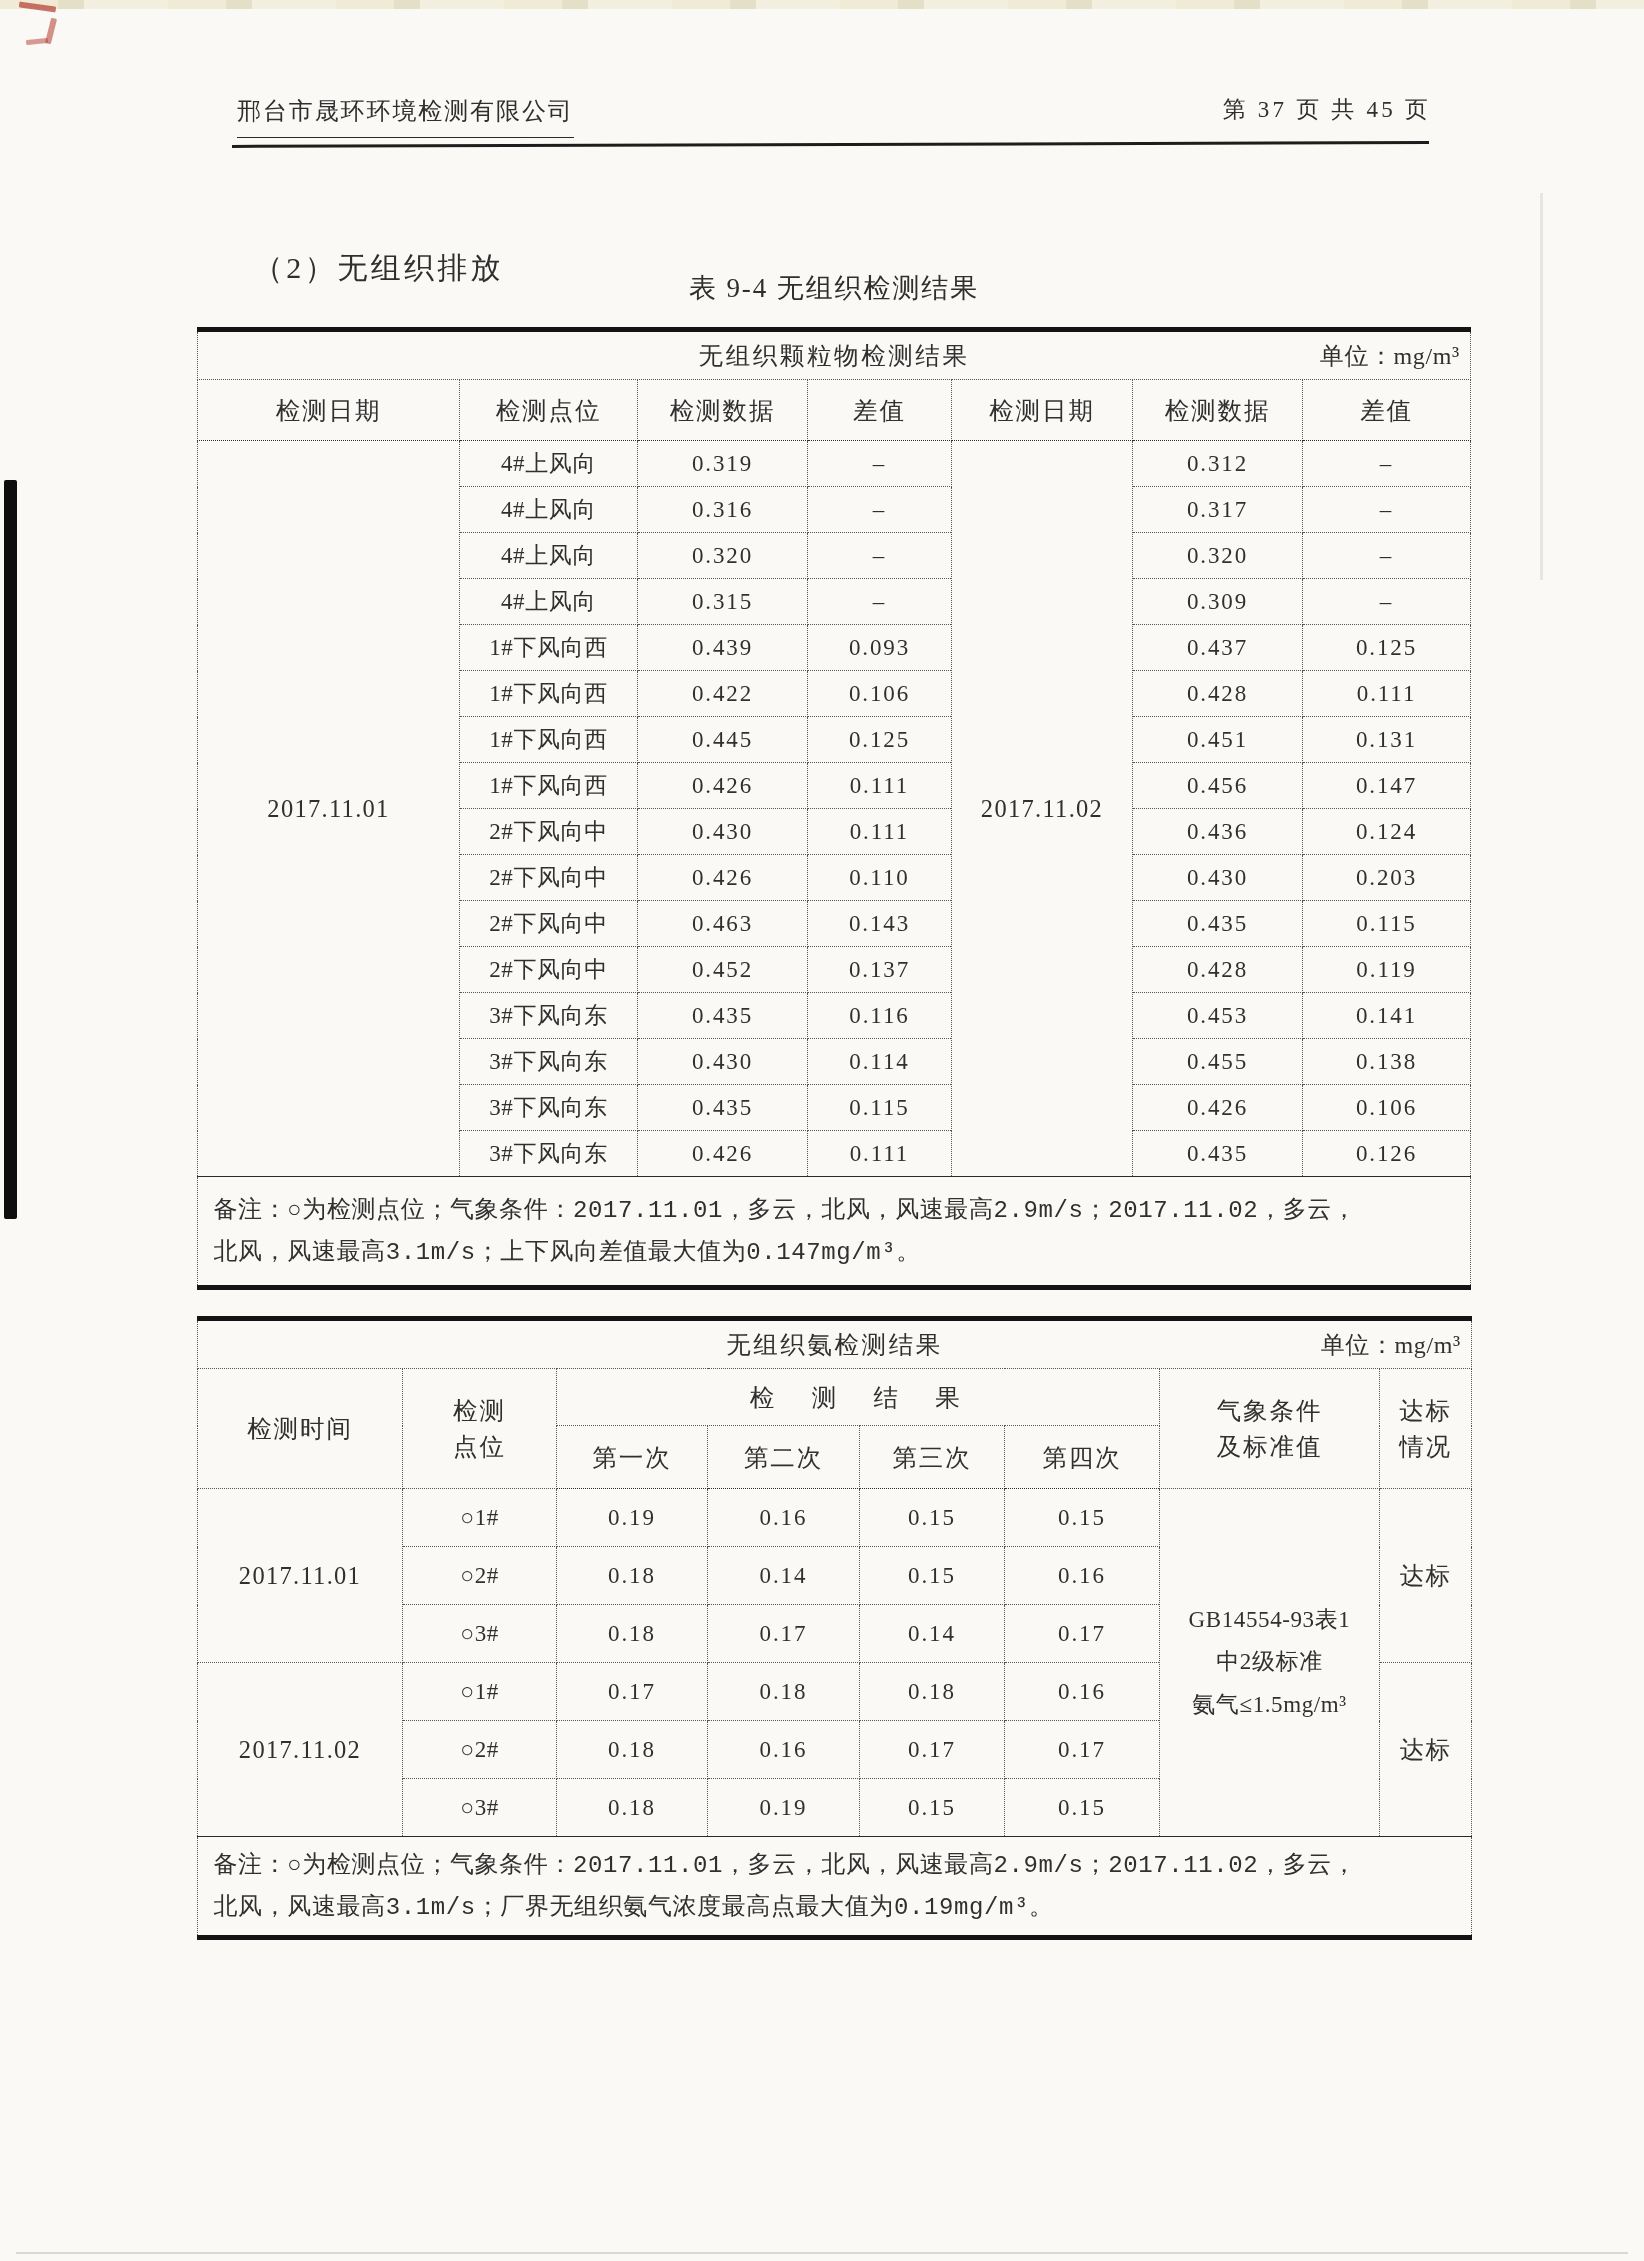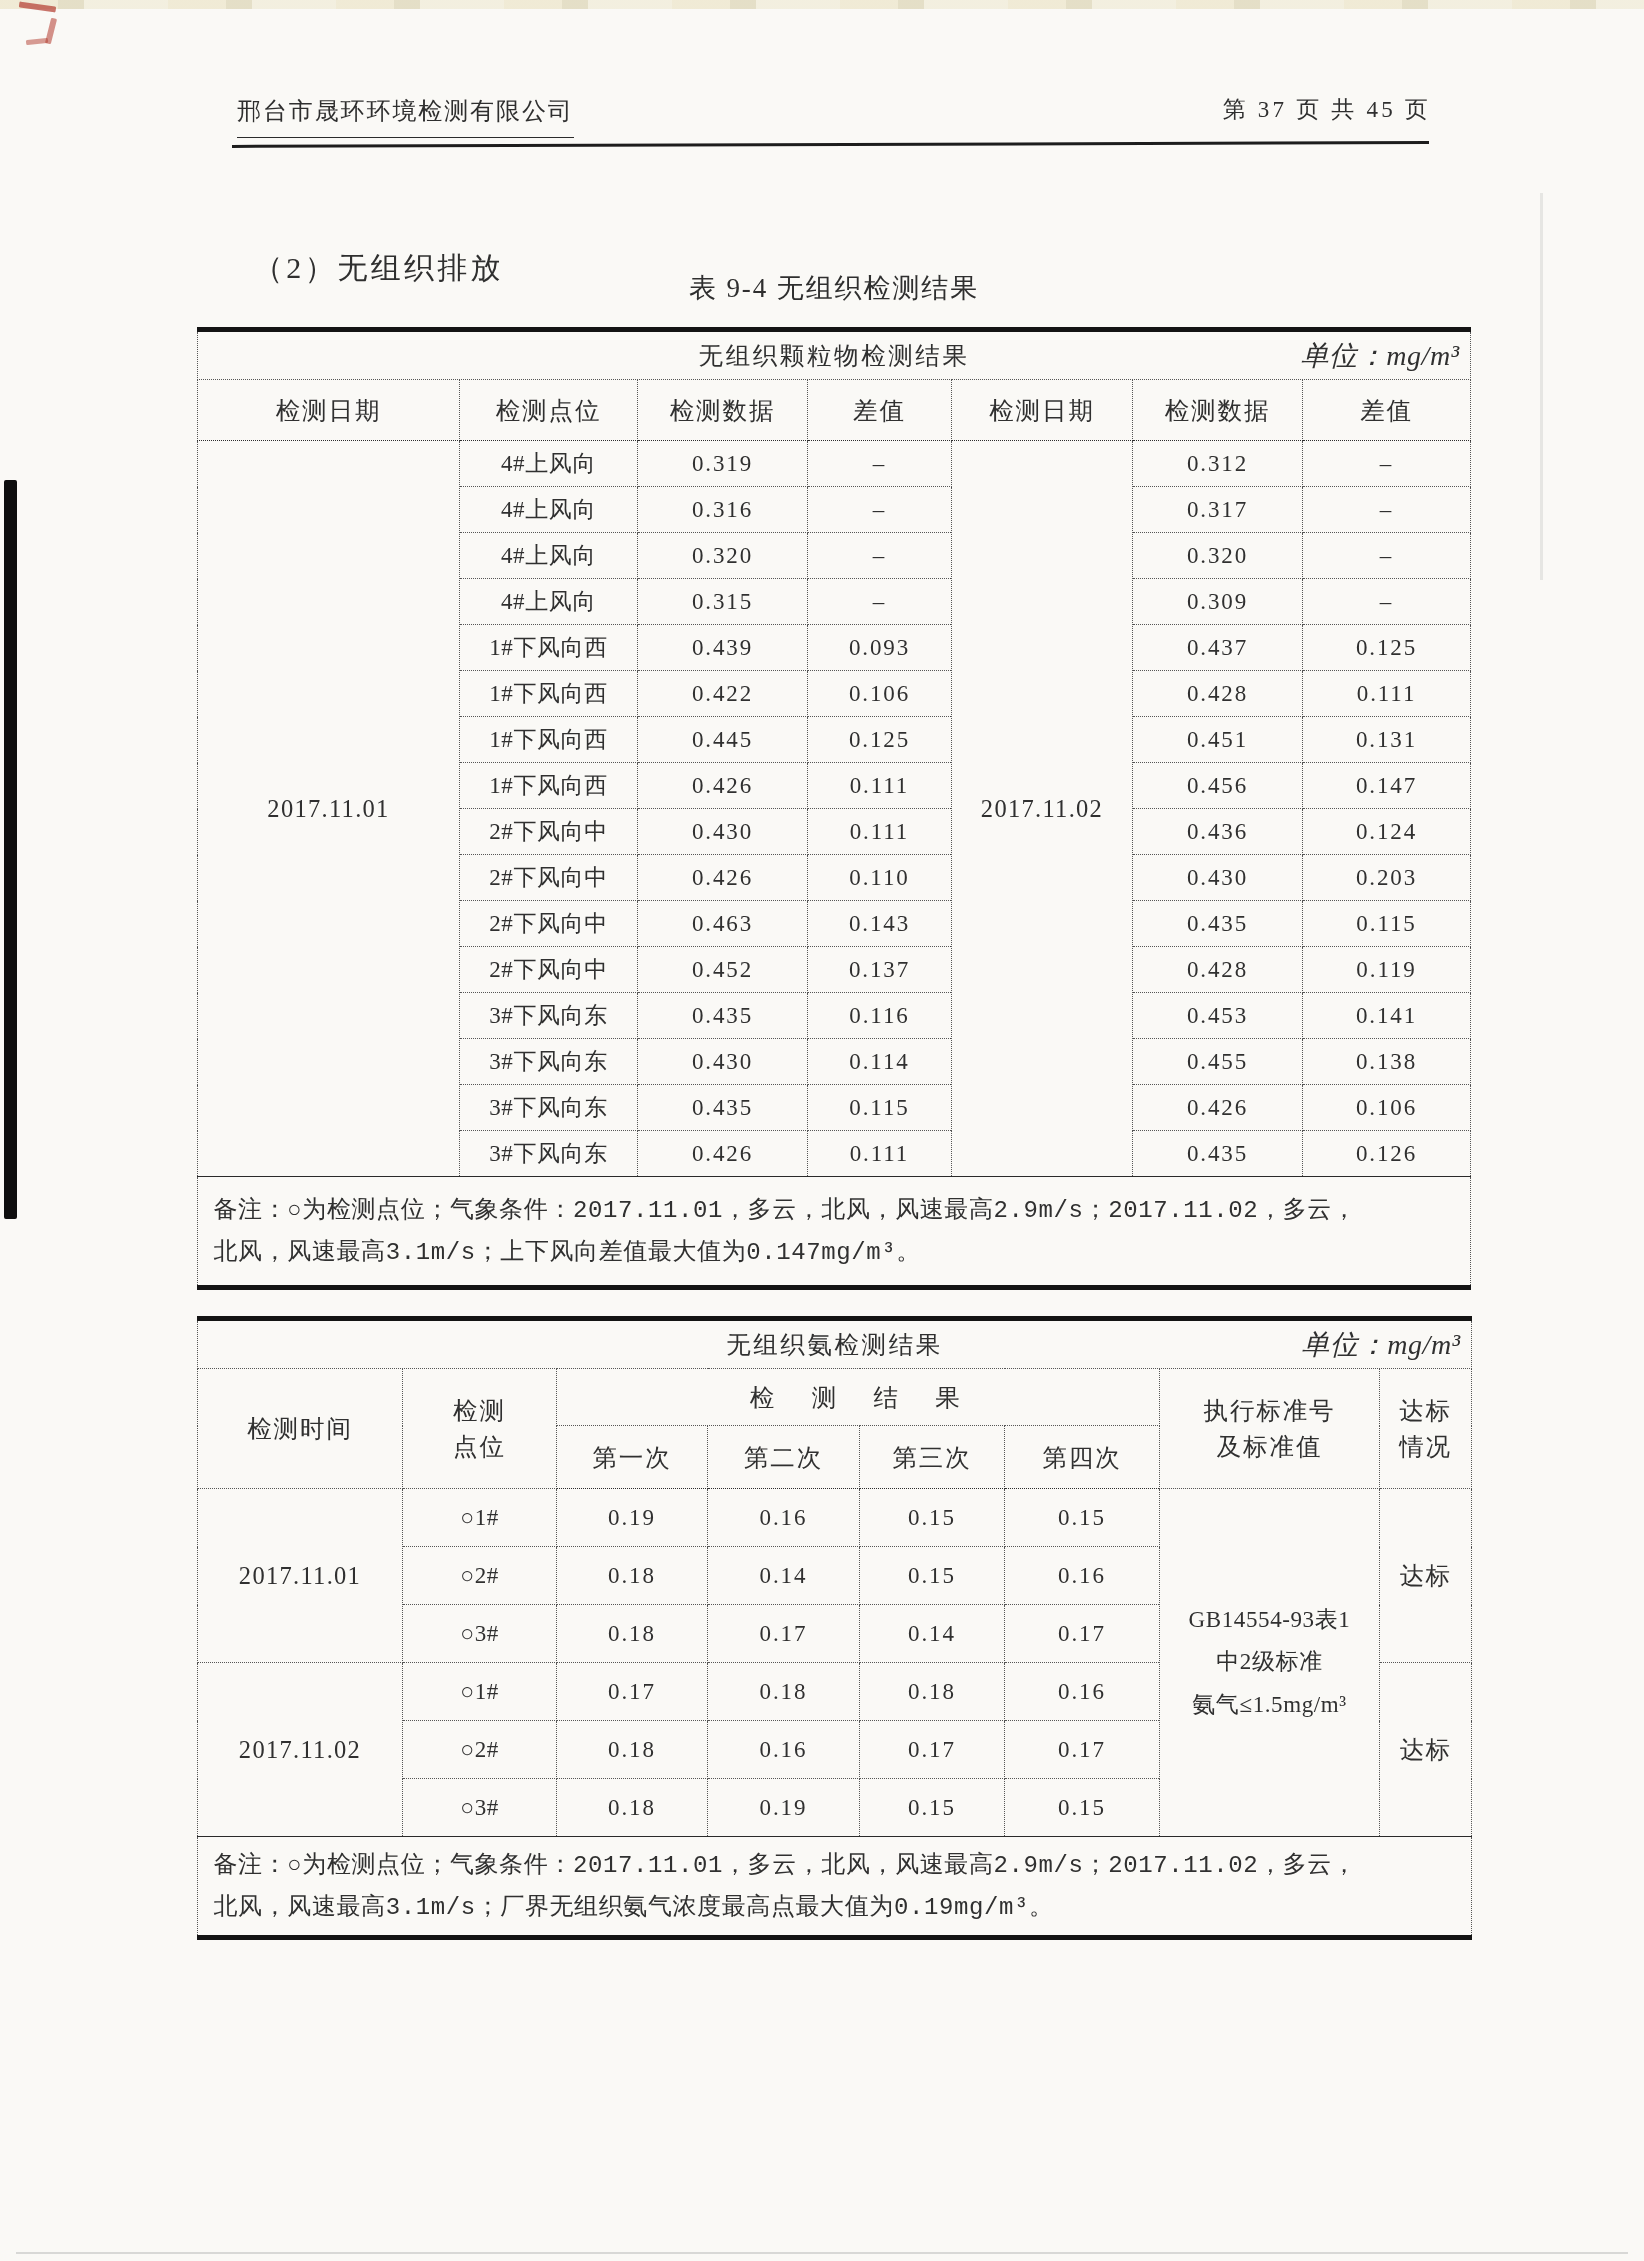--- a/index.html
+++ b/index.html
@@ -39,21 +39,21 @@
     background:transparent;
   }
   #t1{top:315px;margin-top:12px;}
   #t2{top:1316px;}
   .rpt td,.rpt th{
     border:1.3px dotted #565656;vertical-align:middle;text-align:center;
     font-weight:normal;padding:0;color:#303030;
   }
   .rpt .t-title-cell{position:relative;border-bottom:1.3px dotted #565656;}
   .t-title-text{font-size:24.5px;letter-spacing:2.6px;}
-  .t-unit{position:absolute;right:10.3px;top:50%;transform:translateY(-50%);font-size:28px;letter-spacing:0.6px;font-style:italic;}
+  .t-unit{position:absolute;right:10.3px;top:50%;transform:translateY(-50%);font-size:24px;letter-spacing:0.6px;}
   .rpt thead th{font-size:24.5px;letter-spacing:1.9px;border-bottom:1.9px dotted #2d2d2d;}
   #t2 thead tr.head-tr1 th{border-bottom:1.3px dotted #565656;}
   #t2 thead tr.head-tr2 th{border-bottom:1.9px dotted #2d2d2d;}
   .rpt td.num{font-size:23px;letter-spacing:1.9px;}
   .rpt td.point{font-size:23px;letter-spacing:0.6px;}
   .rpt td.date{font-size:24.5px;letter-spacing:1.3px;}
   .rpt td.standard{font-size:23px;line-height:1.85;letter-spacing:0.6px;}
   .rpt td.status{font-size:24.5px;letter-spacing:1.3px;}
   .rpt tr.title-tr{height:50px;}
   #t1 tr.head-tr{height:61px;}
@@ -259,21 +259,21 @@
       </td>
     </tr>
     <tr class="head-tr1">
       <th rowspan="2">检测时间</th>
       <th rowspan="2" class="hdr-two-line">
         <div>检测</div>
         <div>点位</div>
       </th>
       <th colspan="4" style="letter-spacing:6.4px;">检　测　结　果</th>
       <th rowspan="2" class="hdr-two-line">
-        <div>执行标准号</div>
+        <div>气象条件</div>
         <div>及标准值</div>
       </th>
       <th rowspan="2" class="hdr-two-line">
         <div>达标</div>
         <div>情况</div>
       </th>
     </tr>
     <tr class="head-tr2">
       <th>第一次</th>
       <th>第二次</th>

